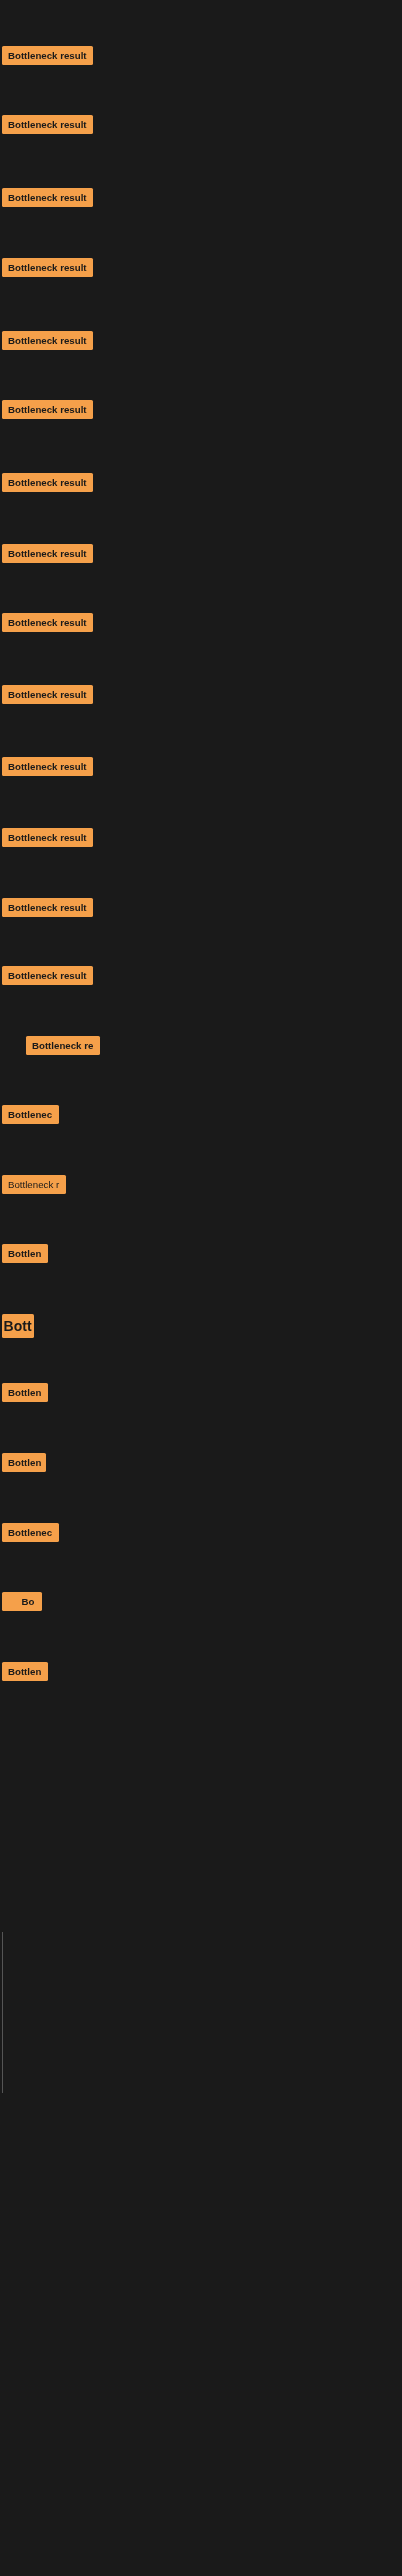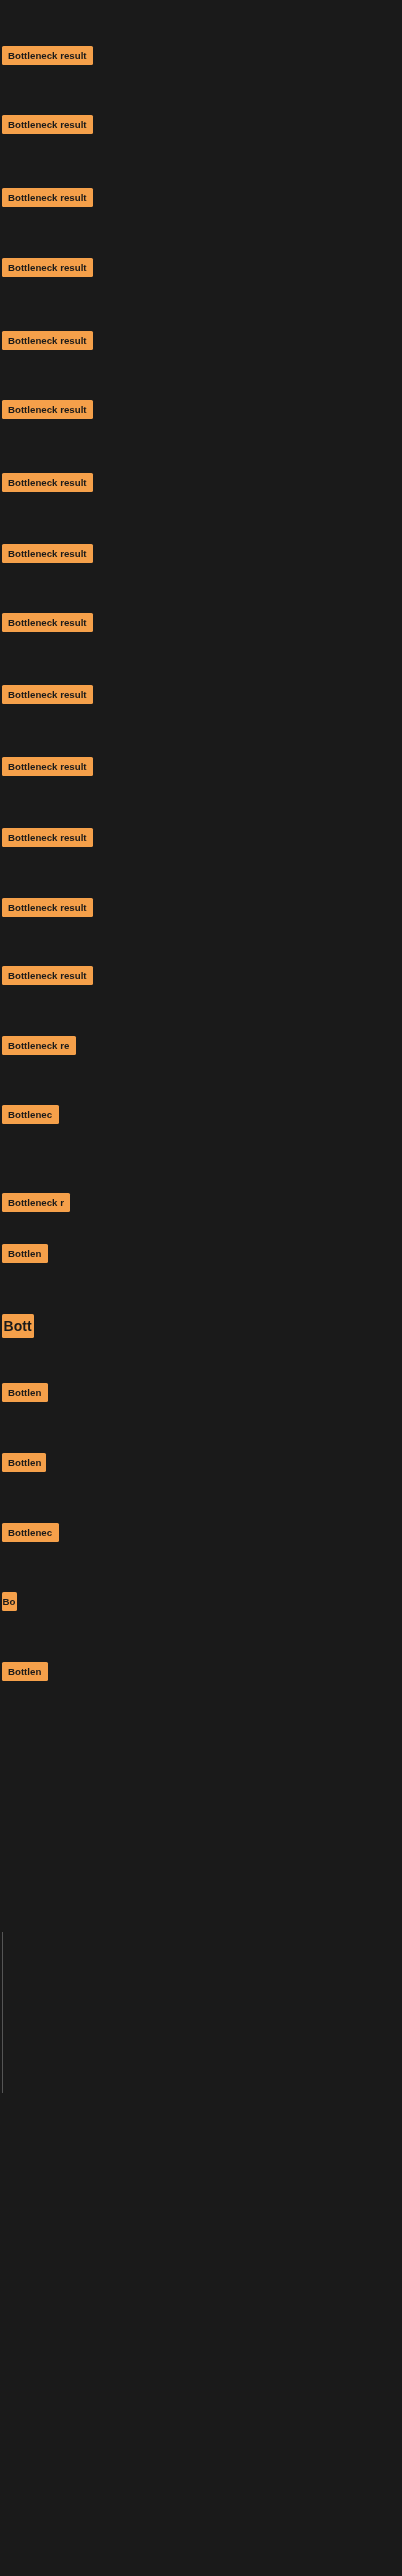--- a/index.html
+++ b/index.html
@@ -47,28 +47,28 @@
       <div style="position: absolute; top: 331px; left: 1.6px;"><span style="background-color: rgb(245, 160, 74); color: rgb(26, 26, 26); font-size: 9.7px; font-weight: bold; padding: 4px 6.4px; border-radius: 1.6px; display: inline-block; max-width: 93px; overflow: hidden; white-space: nowrap; cursor: pointer;">Bottleneck result</span></div>
       <div style="position: absolute; top: 400px; left: 1.6px;"><span style="background-color: rgb(245, 160, 74); color: rgb(26, 26, 26); font-size: 9.7px; font-weight: bold; padding: 4px 6.4px; border-radius: 1.6px; display: inline-block; max-width: 93px; overflow: hidden; white-space: nowrap; cursor: pointer;">Bottleneck result</span></div>
       <div style="position: absolute; top: 473px; left: 1.6px;"><span style="background-color: rgb(245, 160, 74); color: rgb(26, 26, 26); font-size: 9.7px; font-weight: bold; padding: 4px 6.4px; border-radius: 1.6px; display: inline-block; max-width: 93px; overflow: hidden; white-space: nowrap; cursor: pointer;">Bottleneck result</span></div>
       <div style="position: absolute; top: 544px; left: 1.6px;"><span style="background-color: rgb(245, 160, 74); color: rgb(26, 26, 26); font-size: 9.7px; font-weight: bold; padding: 4px 6.4px; border-radius: 1.6px; display: inline-block; max-width: 93px; overflow: hidden; white-space: nowrap; cursor: pointer;">Bottleneck result</span></div>
       <div style="position: absolute; top: 613px; left: 1.6px;"><span style="background-color: rgb(245, 160, 74); color: rgb(26, 26, 26); font-size: 9.7px; font-weight: bold; padding: 4px 6.4px; border-radius: 1.6px; display: inline-block; max-width: 93px; overflow: hidden; white-space: nowrap; cursor: pointer;">Bottleneck result</span></div>
       <div style="position: absolute; top: 685px; left: 1.6px;"><span style="background-color: rgb(245, 160, 74); color: rgb(26, 26, 26); font-size: 9.7px; font-weight: bold; padding: 4px 6.4px; border-radius: 1.6px; display: inline-block; max-width: 93px; overflow: hidden; white-space: nowrap; cursor: pointer;">Bottleneck result</span></div>
       <div style="position: absolute; top: 757px; left: 1.6px;"><span style="background-color: rgb(245, 160, 74); color: rgb(26, 26, 26); font-size: 9.7px; font-weight: bold; padding: 4px 6.4px; border-radius: 1.6px; display: inline-block; max-width: 93px; overflow: hidden; white-space: nowrap; cursor: pointer;">Bottleneck result</span></div>
       <div style="position: absolute; top: 828px; left: 1.6px;"><span style="background-color: rgb(245, 160, 74); color: rgb(26, 26, 26); font-size: 9.7px; font-weight: bold; padding: 4px 6.4px; border-radius: 1.6px; display: inline-block; max-width: 93px; overflow: hidden; white-space: nowrap; cursor: pointer;">Bottleneck result</span></div>
       <div style="position: absolute; top: 898px; left: 1.6px;"><span style="background-color: rgb(245, 160, 74); color: rgb(26, 26, 26); font-size: 9.7px; font-weight: bold; padding: 4px 6.4px; border-radius: 1.6px; display: inline-block; max-width: 93px; overflow: hidden; white-space: nowrap; cursor: pointer;">Bottleneck result</span></div>
       <div style="position: absolute; top: 966px; left: 1.6px;"><span style="background-color: rgb(245, 160, 74); color: rgb(26, 26, 26); font-size: 9.7px; font-weight: bold; padding: 4px 6.4px; border-radius: 1.6px; display: inline-block; max-width: 93px; overflow: hidden; white-space: nowrap; cursor: pointer;">Bottleneck result</span></div>
-      <div style="position: absolute; top: 1036px; left: 1.6px;"><span style="background-color: rgb(245, 160, 74); color: rgb(26, 26, 26); font-size: 9.7px; font-weight: bold; padding: 4px 6.4px; border-radius: 1.6px; display: inline-block; max-width: 76px; overflow: hidden; white-space: nowrap; cursor: pointer;">Bottleneck re</span></div>
+      <div style="position: absolute; top: 1036px; left: 1.6px;"><span style="background-color: rgb(245, 160, 74); color: rgb(26, 26, 26); font-size: 9.7px; font-weight: bold; padding: 4px 6.4px; border-radius: 1.6px; display: inline-block; max-width: 76px; overflow: hidden; white-space: nowrap; cursor: pointer; margin-left: 24px;">Bottleneck re</span></div>
       <div style="position: absolute; top: 1105px; left: 1.6px;"><span style="background-color: rgb(245, 160, 74); color: rgb(26, 26, 26); font-size: 9.7px; font-weight: bold; padding: 4px 6.4px; border-radius: 1.6px; display: inline-block; max-width: 63px; overflow: hidden; white-space: nowrap; cursor: pointer;">Bottlenec</span></div>
-      <div style="position: absolute; top: 1175px; left: 1.6px;"><span style="background-color: rgb(245, 160, 74); color: rgb(26, 26, 26); font-size: 9.7px; font-weight: bold; padding: 4px 6.4px; border-radius: 1.6px; display: inline-block; max-width: 71px; overflow: hidden; white-space: nowrap; cursor: pointer; margin-top: 18px;">Bottleneck r</span></div>
+      <div style="position: absolute; top: 1175px; left: 1.6px;"><span style="background-color: rgb(245, 160, 74); color: rgb(26, 26, 26); font-size: 9.7px; font-weight: normal; padding: 4px 6.4px; border-radius: 1.6px; display: inline-block; max-width: 71px; overflow: hidden; white-space: nowrap; cursor: pointer;">Bottleneck r</span></div>
       <div style="position: absolute; top: 1244px; left: 1.6px;"><span style="background-color: rgb(245, 160, 74); color: rgb(26, 26, 26); font-size: 9.7px; font-weight: bold; padding: 4px 6.4px; border-radius: 1.6px; display: inline-block; max-width: 52px; overflow: hidden; white-space: nowrap; cursor: pointer;">Bottlen</span></div>
       <div style="position: absolute; top: 1314px; left: 1.6px;"><span style="background-color: rgb(245, 160, 74); color: rgb(26, 26, 26); font-size: 14px; font-weight: bold; padding: 4px 2px; border-radius: 1.6px; display: inline-block; max-width: 34px; overflow: hidden; white-space: nowrap; cursor: pointer;">Bott</span></div>
       <div style="position: absolute; top: 1383px; left: 1.6px;"><span style="background-color: rgb(245, 160, 74); color: rgb(26, 26, 26); font-size: 9.7px; font-weight: bold; padding: 4px 6.4px; border-radius: 1.6px; display: inline-block; max-width: 52px; overflow: hidden; white-space: nowrap; cursor: pointer;">Bottlen</span></div>
       <div style="position: absolute; top: 1453px; left: 1.6px;"><span style="background-color: rgb(245, 160, 74); color: rgb(26, 26, 26); font-size: 9.7px; font-weight: bold; padding: 4px 6.4px; border-radius: 1.6px; display: inline-block; max-width: 44px; overflow: hidden; white-space: nowrap; cursor: pointer;">Bottlen</span></div>
       <div style="position: absolute; top: 1523px; left: 1.6px;"><span style="background-color: rgb(245, 160, 74); color: rgb(26, 26, 26); font-size: 9.7px; font-weight: bold; padding: 4px 6.4px; border-radius: 1.6px; display: inline-block; max-width: 63px; overflow: hidden; white-space: nowrap; cursor: pointer;">Bottlenec</span></div>
-      <div style="position: absolute; top: 1592px; left: 1.6px;"><span style="background-color: rgb(245, 160, 74); color: rgb(26, 26, 26); font-size: 9.7px; font-weight: bold; padding: 4px 1px; border-radius: 1.6px; display: inline-block; max-width: 22.5px; overflow: hidden; white-space: nowrap; cursor: pointer;">Bo</span></div>
+      <div style="position: absolute; top: 1592px; left: 1.6px;"><span style="background-color: rgb(245, 160, 74); color: rgb(26, 26, 26); font-size: 9.7px; font-weight: bold; padding: 4px 20px; border-radius: 1.6px; display: inline-block; max-width: 22.5px; overflow: hidden; white-space: nowrap; cursor: pointer;">Bo</span></div>
       <div style="position: absolute; top: 1662px; left: 1.6px;"><span style="background-color: rgb(245, 160, 74); color: rgb(26, 26, 26); font-size: 9.7px; font-weight: bold; padding: 4px 6.4px; border-radius: 1.6px; display: inline-block; max-width: 52px; overflow: hidden; white-space: nowrap; cursor: pointer;">Bottlen</span></div>
     </div>
 
   <div class="vertical-line"></div>
 
 </div>
 
 
 </body></html>

